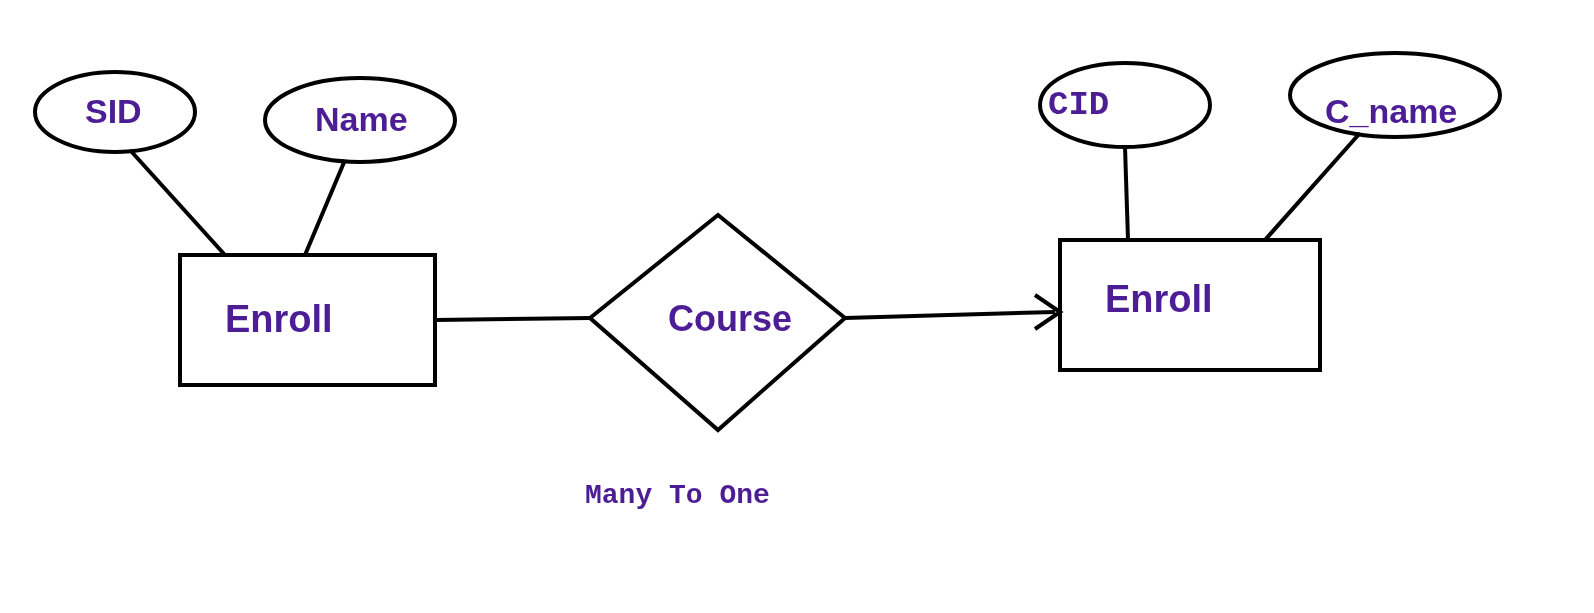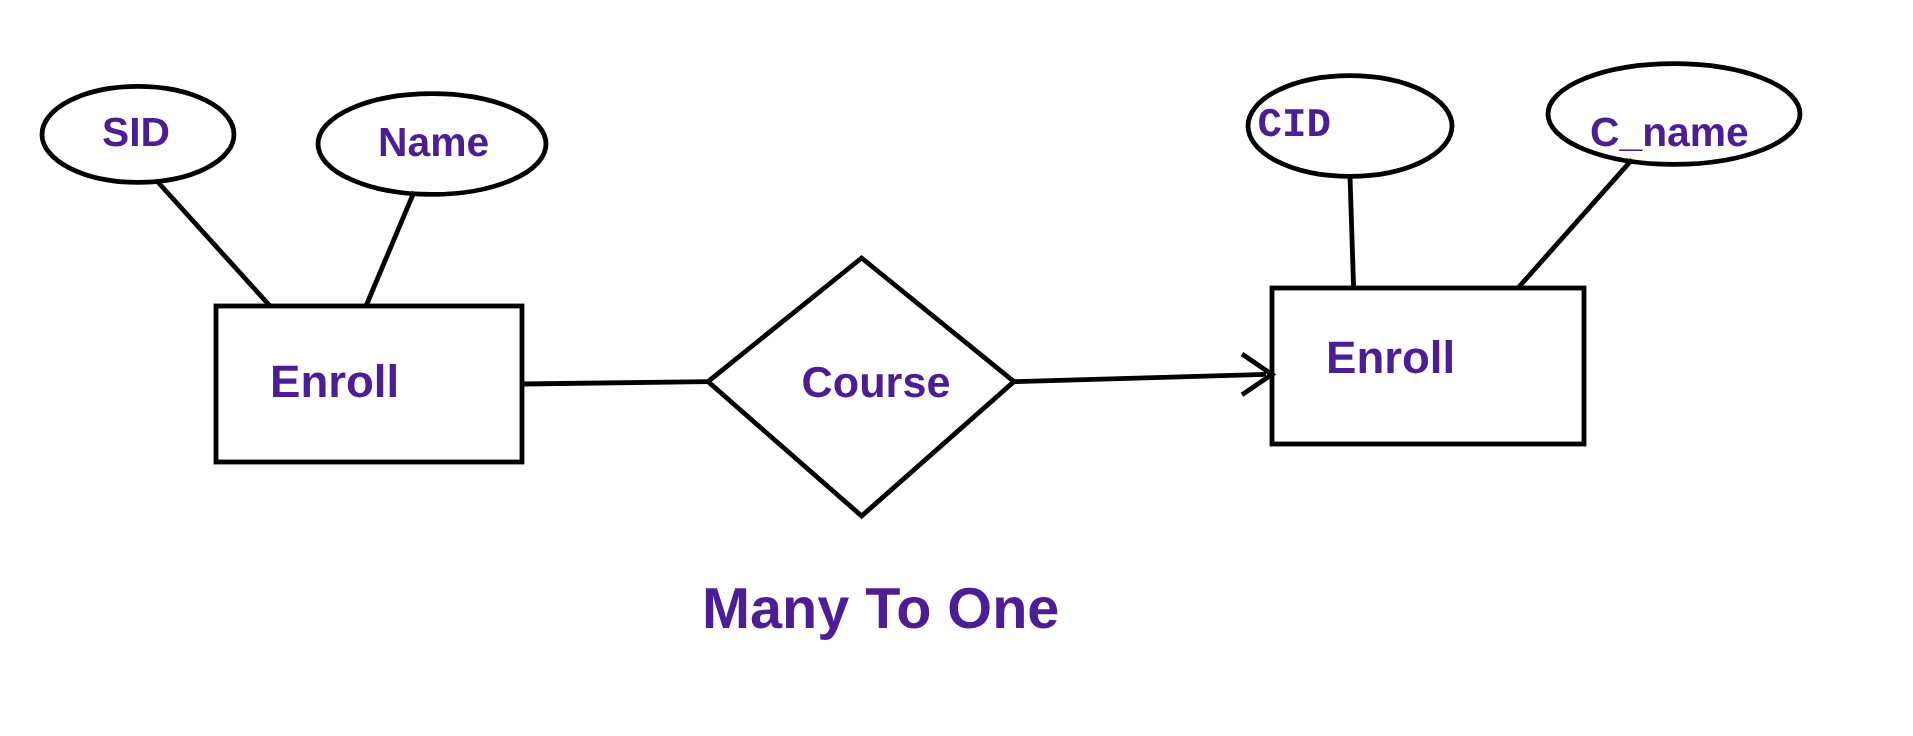--- a/index.html
+++ b/index.html
@@ -25,21 +25,22 @@
     .entity-label {
       font-size: 38px;
     }
     .attr-label {
       font-size: 34px;
     }
     .relation-label {
       font-size: 36px;
     }
     .caption {
-      font-size: 48px;
+      font-size: 28px;
+      font-family: Liberation Mono, monospace;
     }
   </style>
 </head>
 <body>
 
 <svg width="1594" height="613">
 
   <rect x="180" y="255" width="255" height="130" fill="none" stroke="black" stroke-width="4"></rect>
 
   <ellipse cx="115" cy="112" rx="80" ry="40" fill="none" stroke="black" stroke-width="4"></ellipse>

